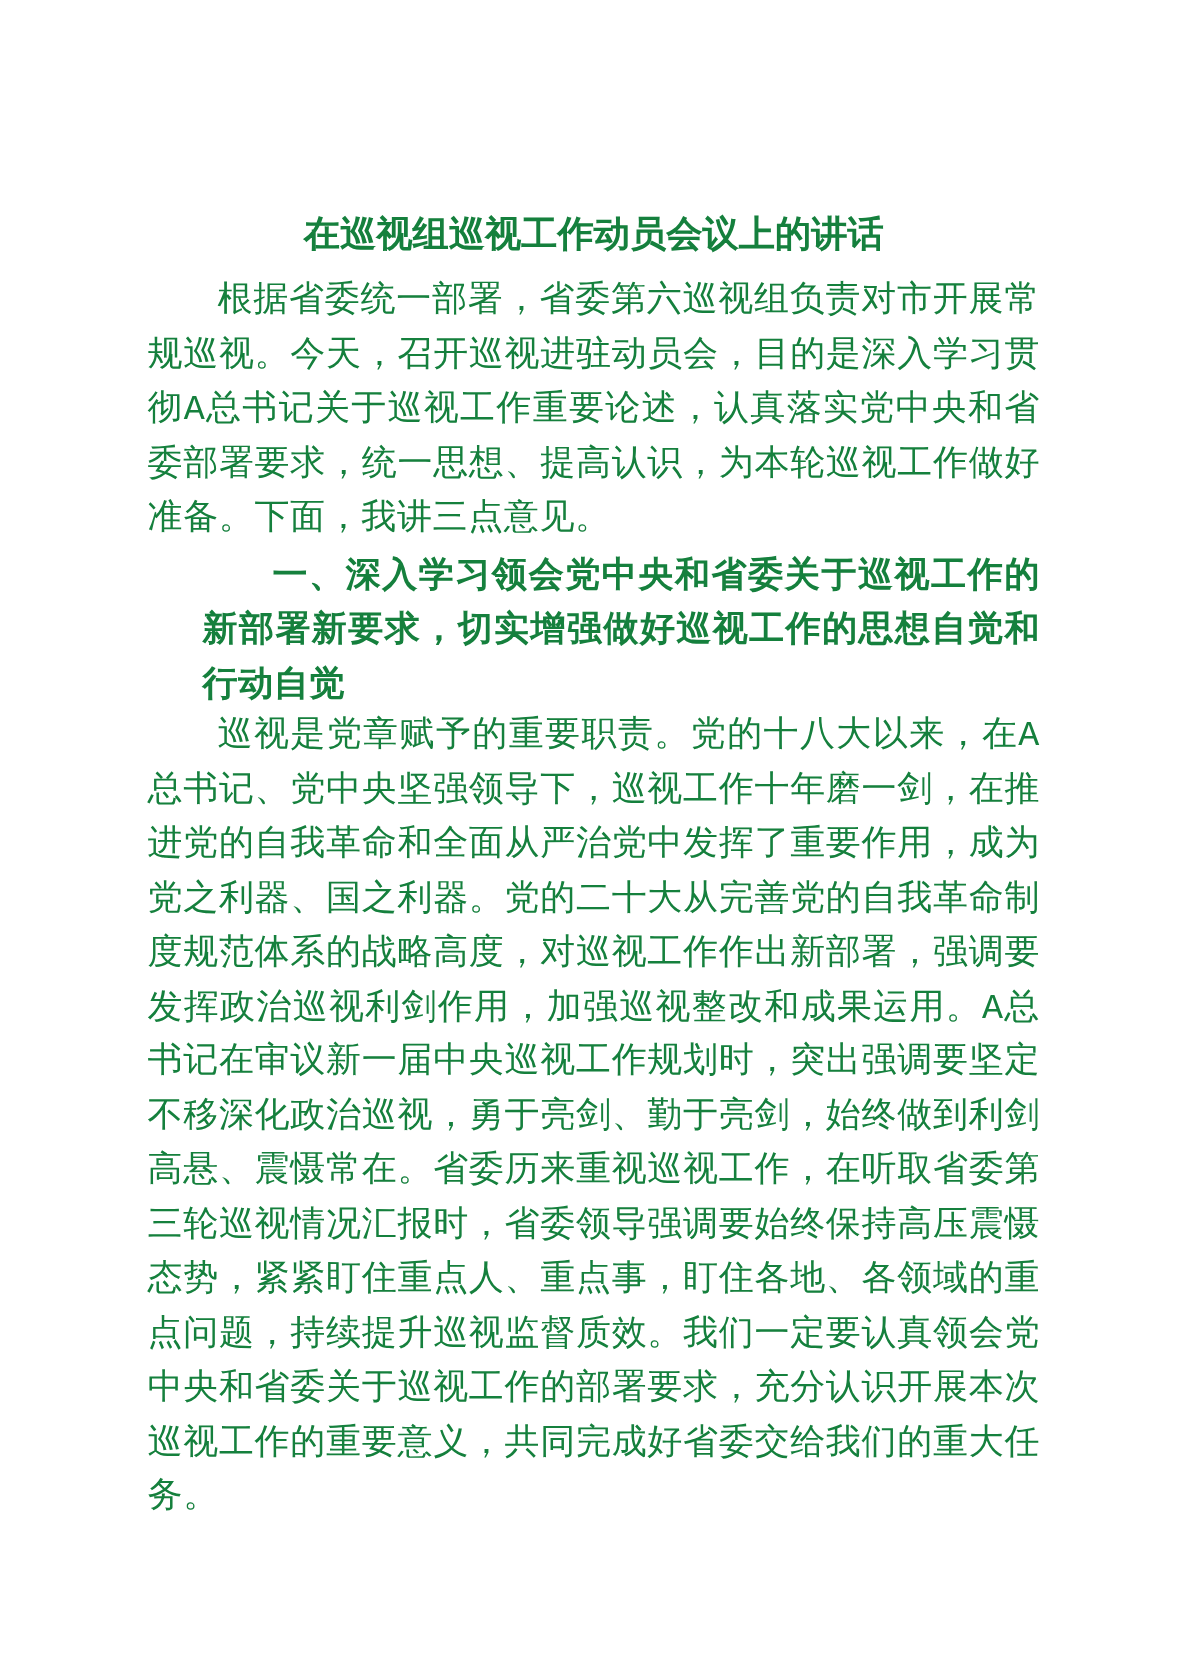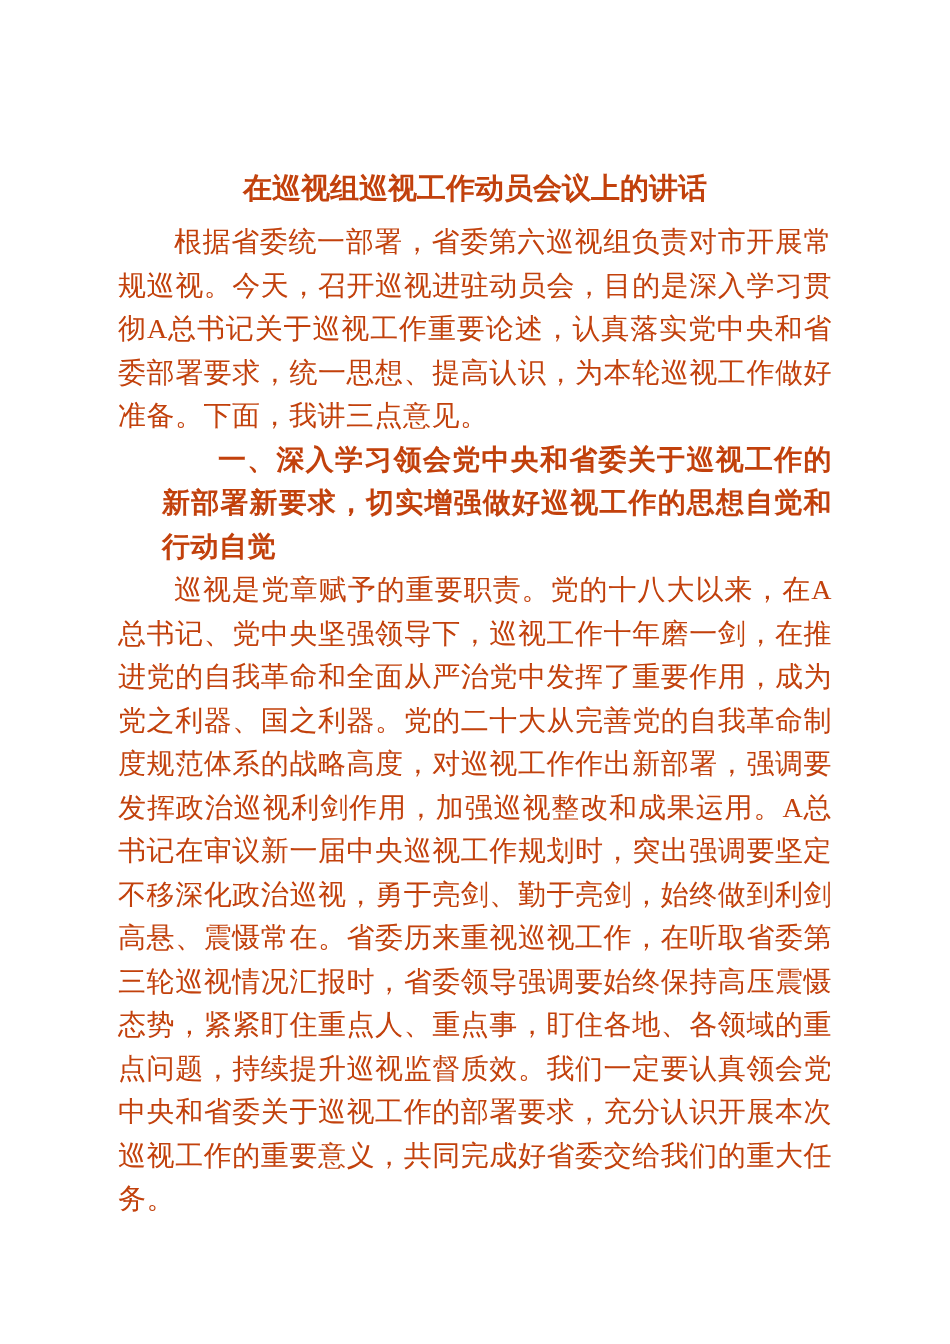--- a/index.html
+++ b/index.html
@@ -10,41 +10,41 @@
   .page {
     position: relative;
     width: 950px;
     height: 1344px;
     margin: 0 auto;
     background: #ffffff;
     box-sizing: border-box;
     padding: 166px 118px 0 118px;
     overflow: hidden;
     font-family: "Liberation Serif", "DejaVu Serif", serif;
-    color: #c2410c;
+    color: #15803d;
   }
   .doc-title {
     font-size: 29px;
     line-height: 44px;
     font-weight: bold;
     text-align: center;
     margin: 0 0 10px 0;
     font-family: "Liberation Serif", "DejaVu Serif", serif;
   }
   .para {
     font-size: 28px;
     line-height: 43.5px;
     margin: 0;
     text-align: justify;
     text-align-last: left;
     text-indent: 2em;
     letter-spacing: 0.5px;
   }
   .para.body {
-    font-family: Liberation Serif, serif;
+    font-family: Liberation Mono, monospace;
     font-weight: normal;
   }
   .para.heading {
     font-family: "Liberation Sans", "DejaVu Sans", sans-serif;
     font-weight: bold;
     margin-left: 44px;
   }
 </style>
 </head>
 <body>

